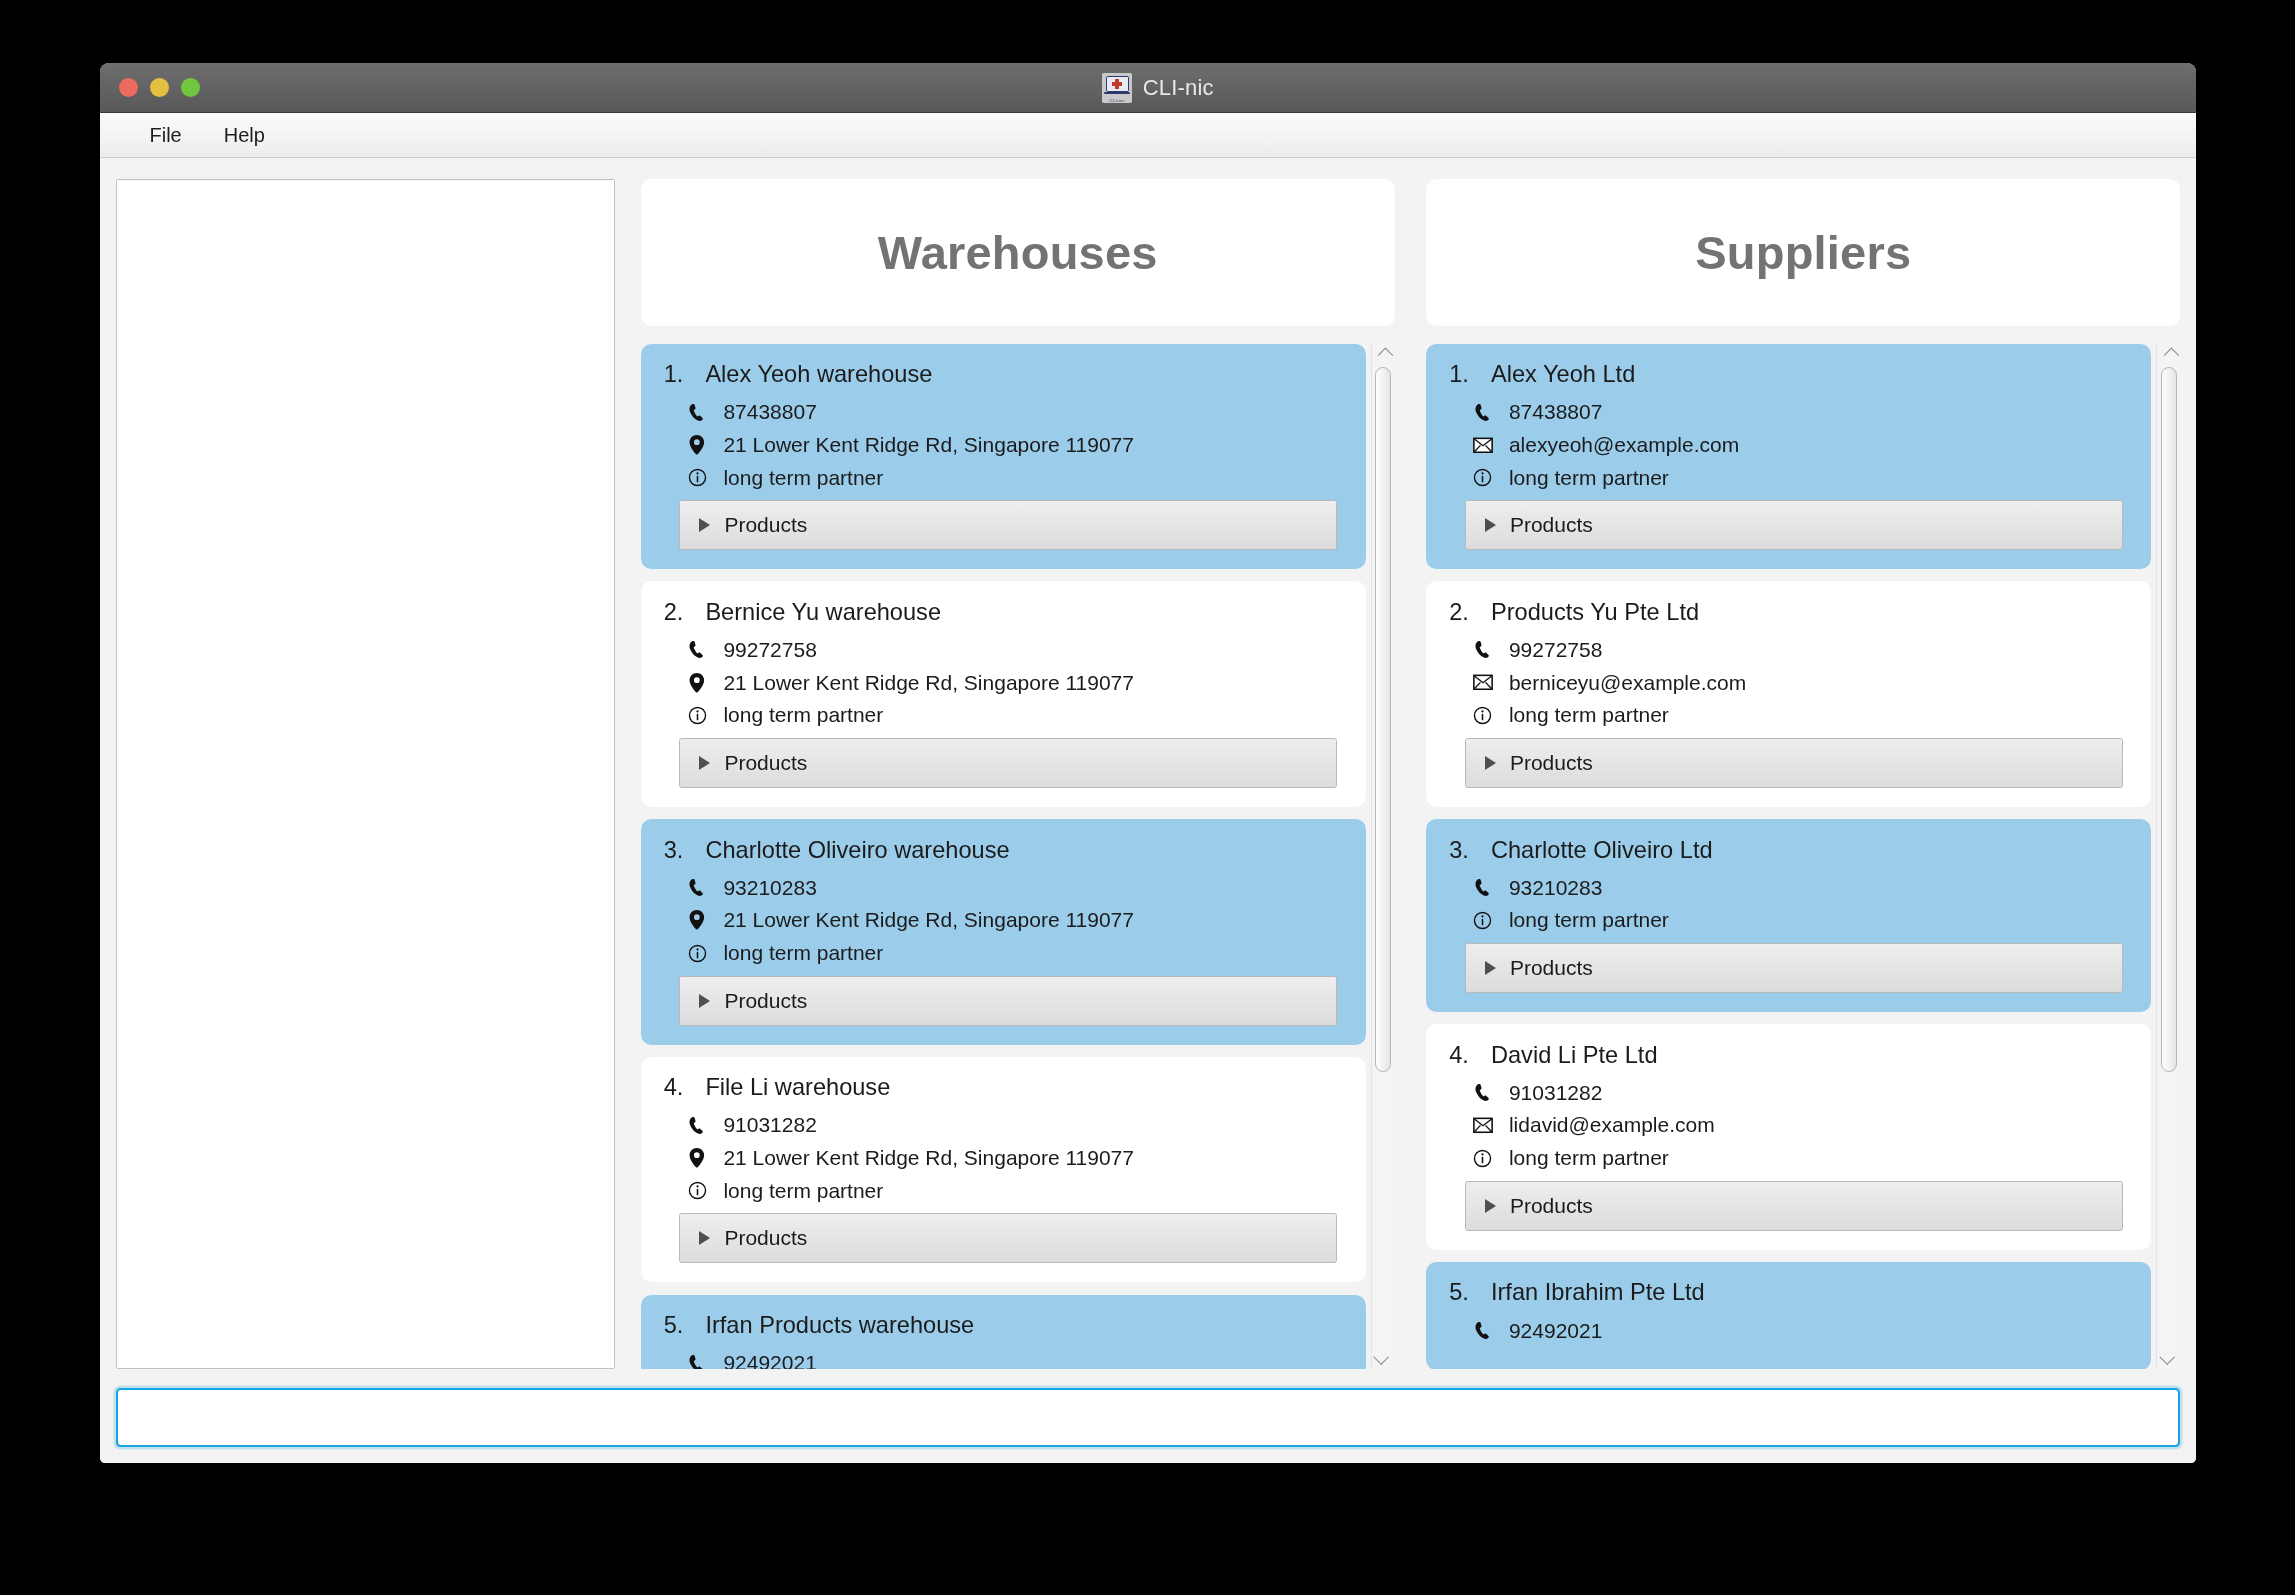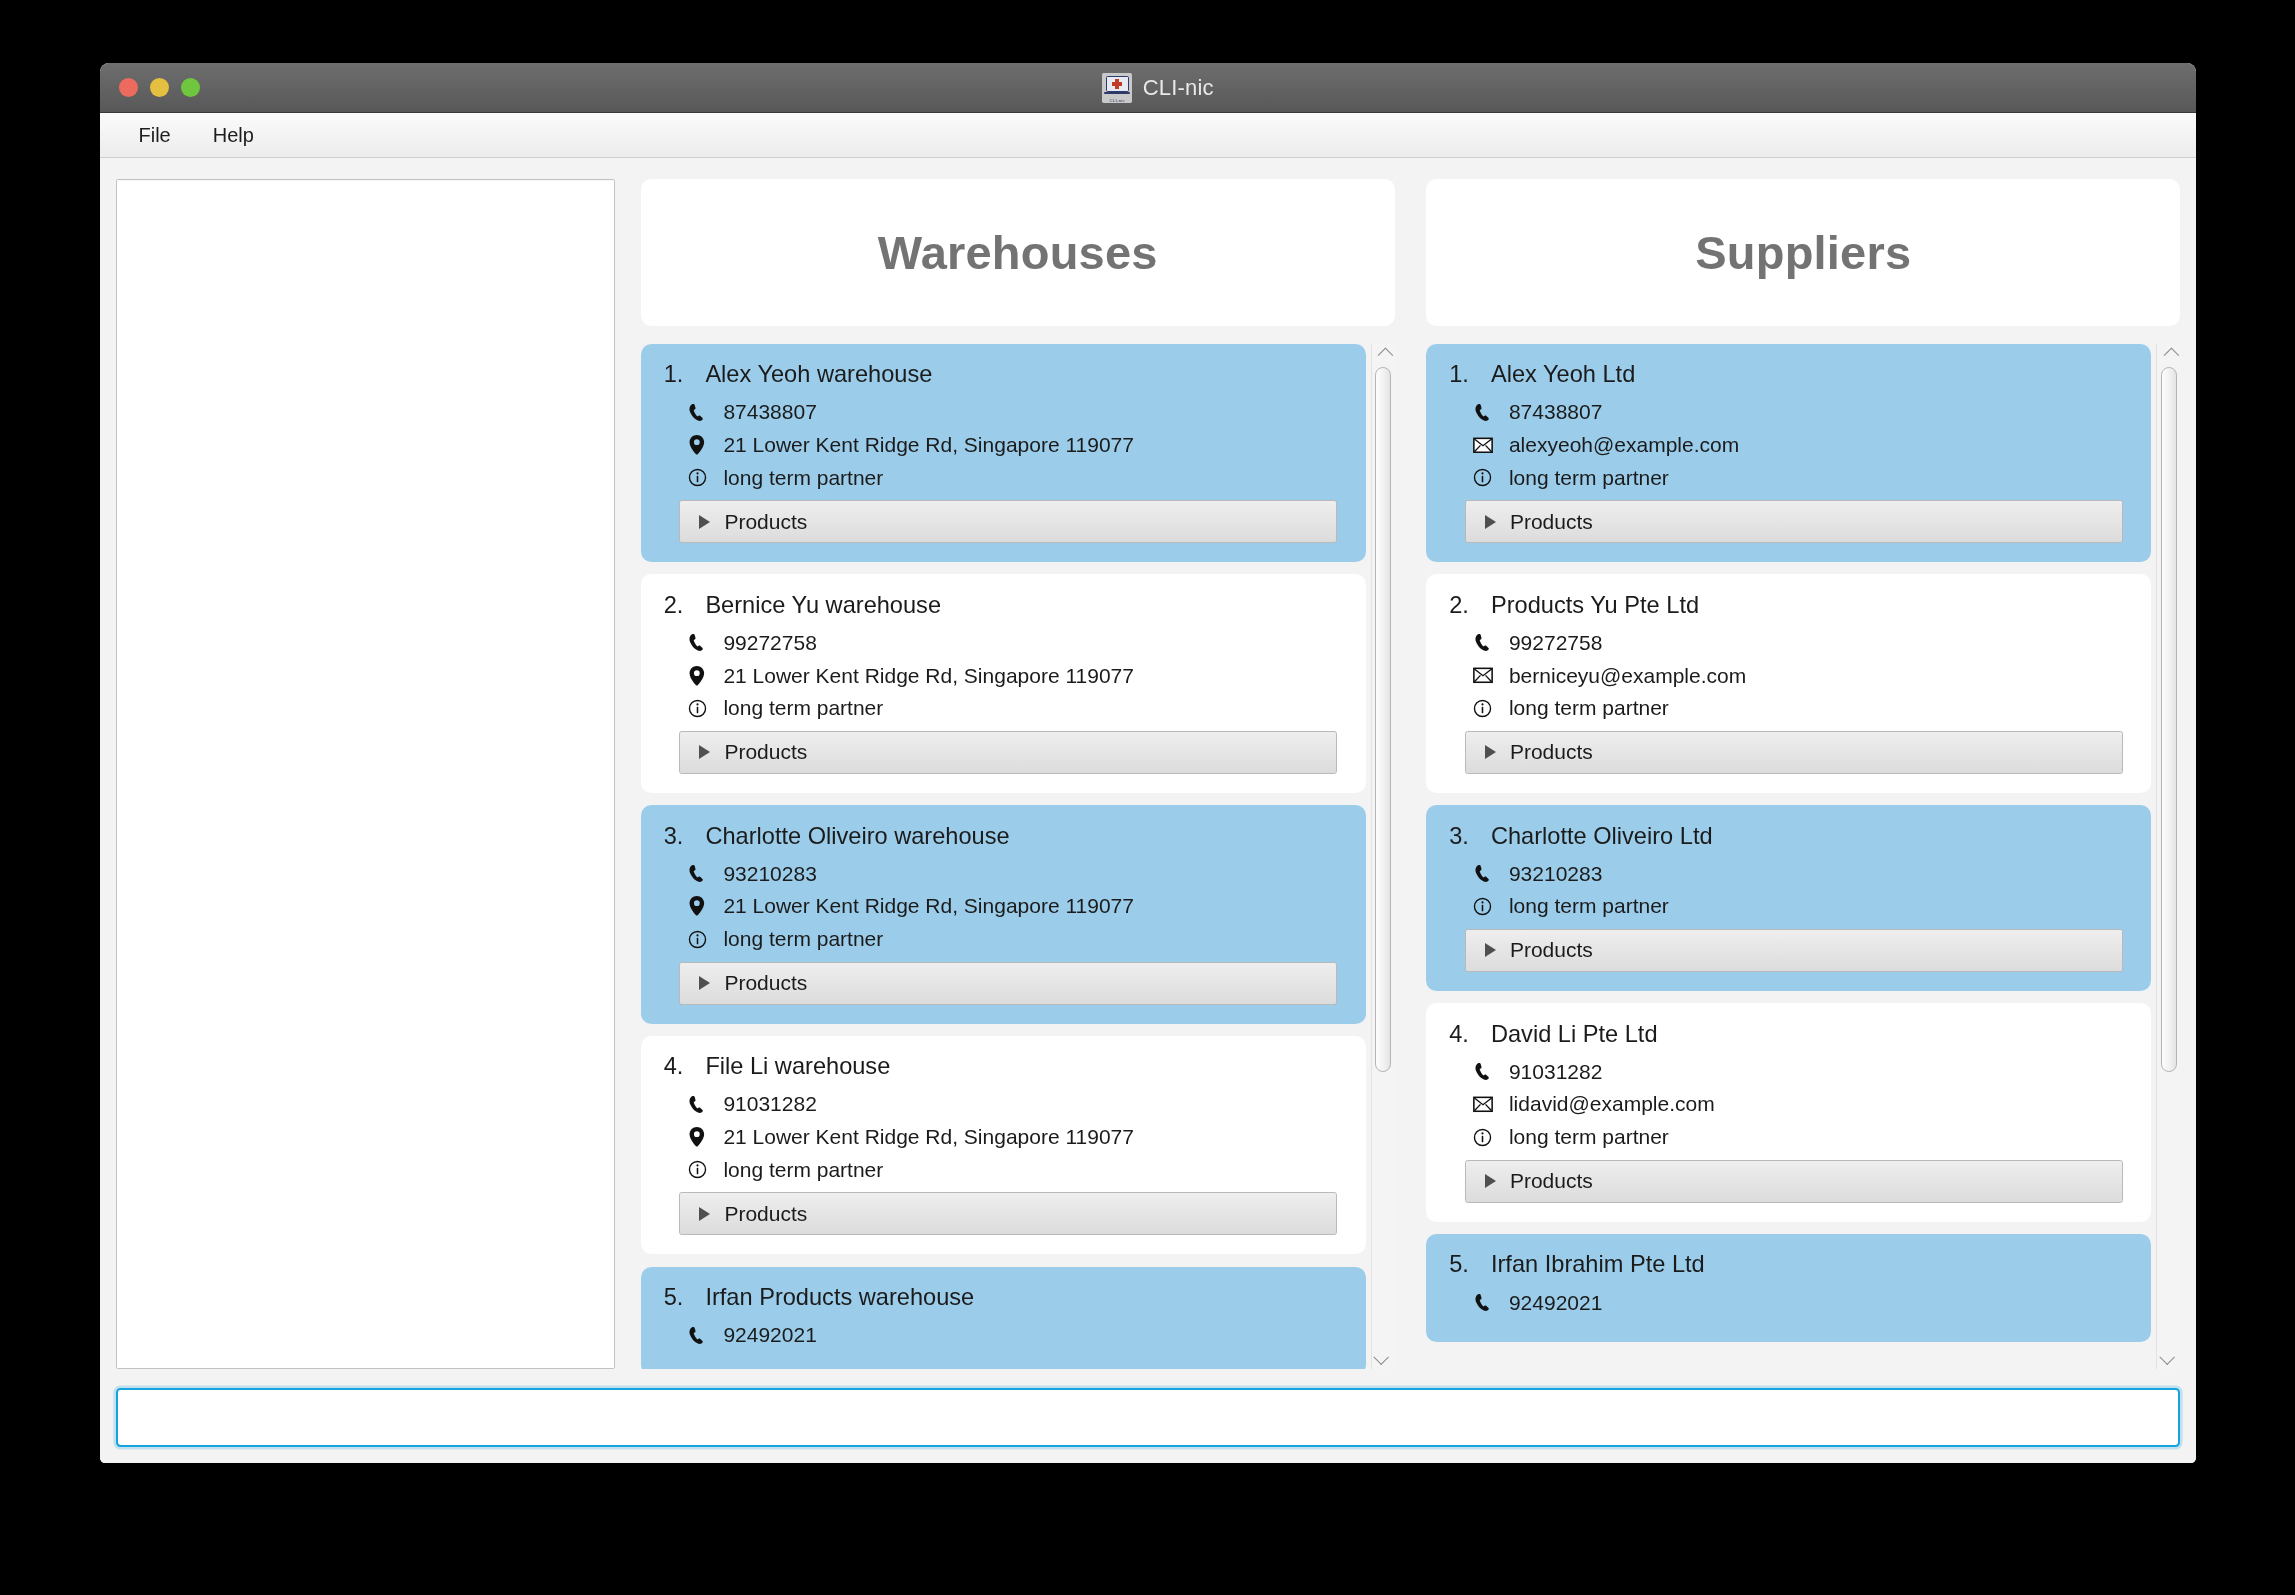--- a/index.html
+++ b/index.html
@@ -126,21 +126,21 @@
   }
 
   
   .menubar {
     height: 44px;
     flex: 0 0 44px;
     background: linear-gradient(to bottom, #fbfbfb 0%, #ececec 100%);
     border-bottom: 0.9px solid #cfcfcf;
     display: flex;
     align-items: center;
-    padding-left: 21px;
+    padding-left: 32px;
     gap: 7px;
   }
   .menu-item {
     font-size: 20px;
     color: #1d1d1d;
     padding: 5.2px 17.5px;
     border-radius: 2.6px;
     cursor: default;
   }
 
@@ -260,21 +260,21 @@
     align-items: center;
     justify-content: center;
   }
   .card-row .ico svg { display: block; }
 
   
   .products {
     margin-top: 10.5px;
     margin-left: 15.7px;
     margin-right: 5.2px;
-    height: 43px;
+    height: 50px;
     border: 0.9px solid #b9b9b9;
     border-radius: 2.6px;
     background: linear-gradient(to bottom, #eeeeee 0%, #dcdcdc 100%);
     display: flex;
     align-items: center;
     padding-left: 19px;
     gap: 14px;
     box-sizing: border-box;
     cursor: default;
   }

